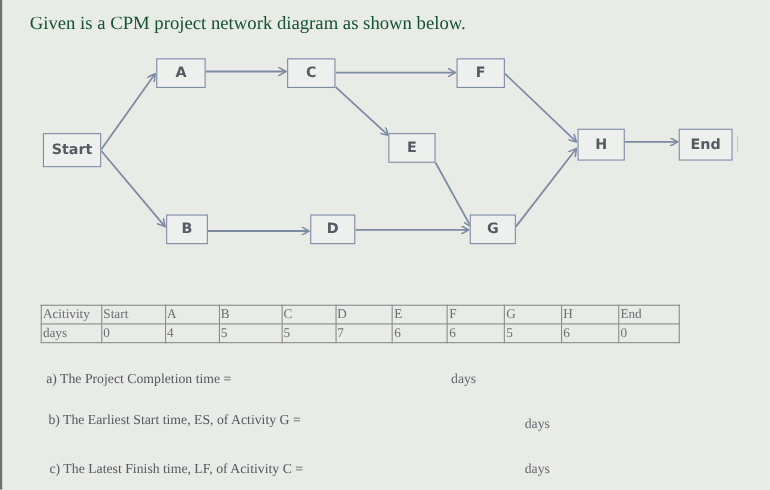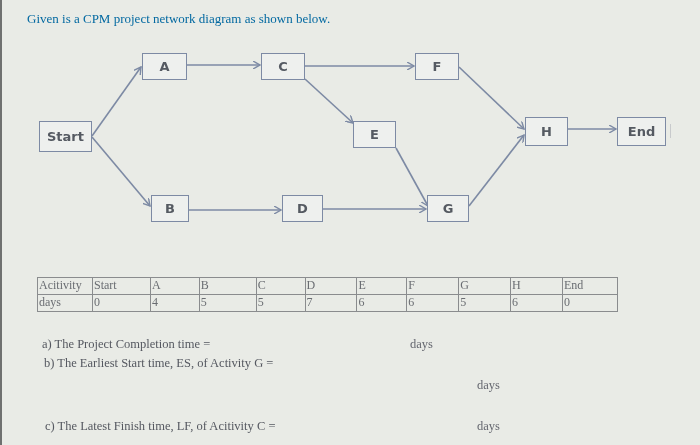--- a/index.html
+++ b/index.html
@@ -18,22 +18,22 @@
   .left-edge {
     position: absolute;
     left: 0; top: 0;
     width: 2px; height: 445px;
     background: #6f7170;
   }
   .intro {
     position: absolute;
     left: 27px;
     top: 11px;
-    font-size: 13px;
-    color: #0369a1;
+    font-size: 17px;
+    color: #14532d;
   }
   svg.diagram {
     position: absolute;
     left: 0; top: 0;
   }
   .node {
     position: absolute;
     box-sizing: border-box;
     border: 1.6px solid #7d8aa4;
     background: #eef0ee;
@@ -173,17 +173,17 @@
     <td>5</td>
     <td>6</td>
     <td>0</td>
   </tr>
 </tbody>
   </table>
 
 <div class="question" style="left:42px; top:337px;text-align:center;">a) The Project Completion time =</div>
 <div class="unit" style="left:410px; top:337px;">days</div>
 
-<div class="question" style="left:44px; top:356px;">b) The Earliest Start time, ES, of Activity G =</div>
+<div class="question" style="left:44px; top:374px;">b) The Earliest Start time, ES, of Activity G =</div>
 <div class="unit" style="left:477px; top:378px;">days</div>
 
 <div class="question" style="left:45px; top:419px;">c) The Latest Finish time, LF, of Acitivity C =</div>
 <div class="unit" style="left:477px; top:419px;">days</div>
 
 </body></html>

